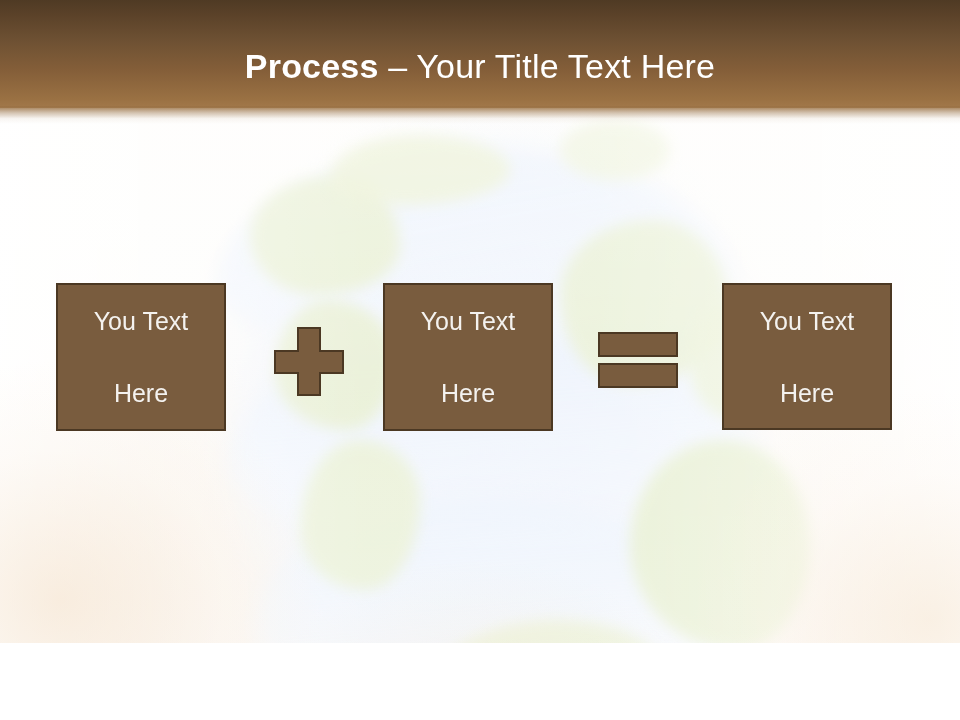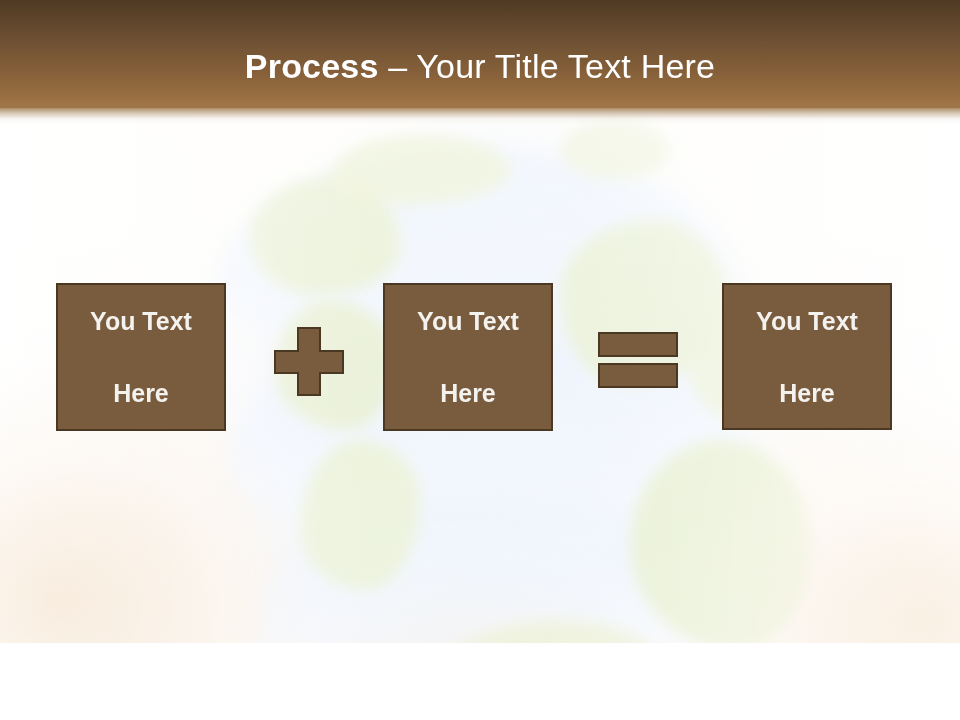--- a/index.html
+++ b/index.html
@@ -155,21 +155,21 @@
     border: 2px solid #4b3823;
     color: #f4f2ef;
     display: flex;
     align-items: center;
     justify-content: center;
     text-align: center;
     font-size: 25px;
     line-height: 36px;
     font-weight: normal;
   }
-  .pbox span { display: block; padding: 0 10px; font-weight: bold; }
+  .pbox span { display: block; padding: 0 10px; }
 
   #box-1 { left: 56px;  top: 283px; width: 170px; height: 148px; }
   #box-2 { left: 383px; top: 283px; width: 170px; height: 148px; }
   #box-3 { left: 722px; top: 283px; width: 170px; height: 147px; }
 
   
   .plus-icon {
     position: absolute;
     left: 274px;
     top: 327px;

